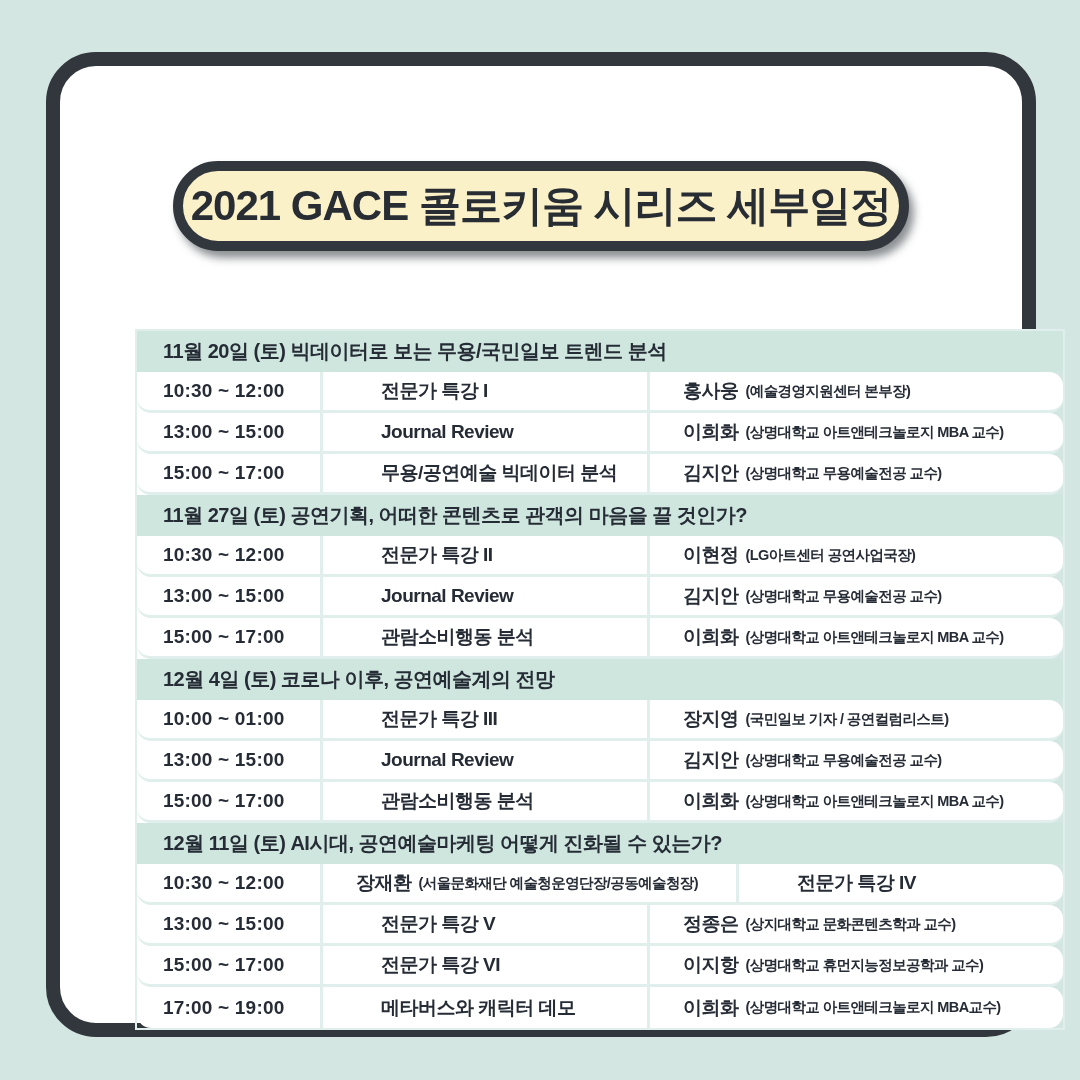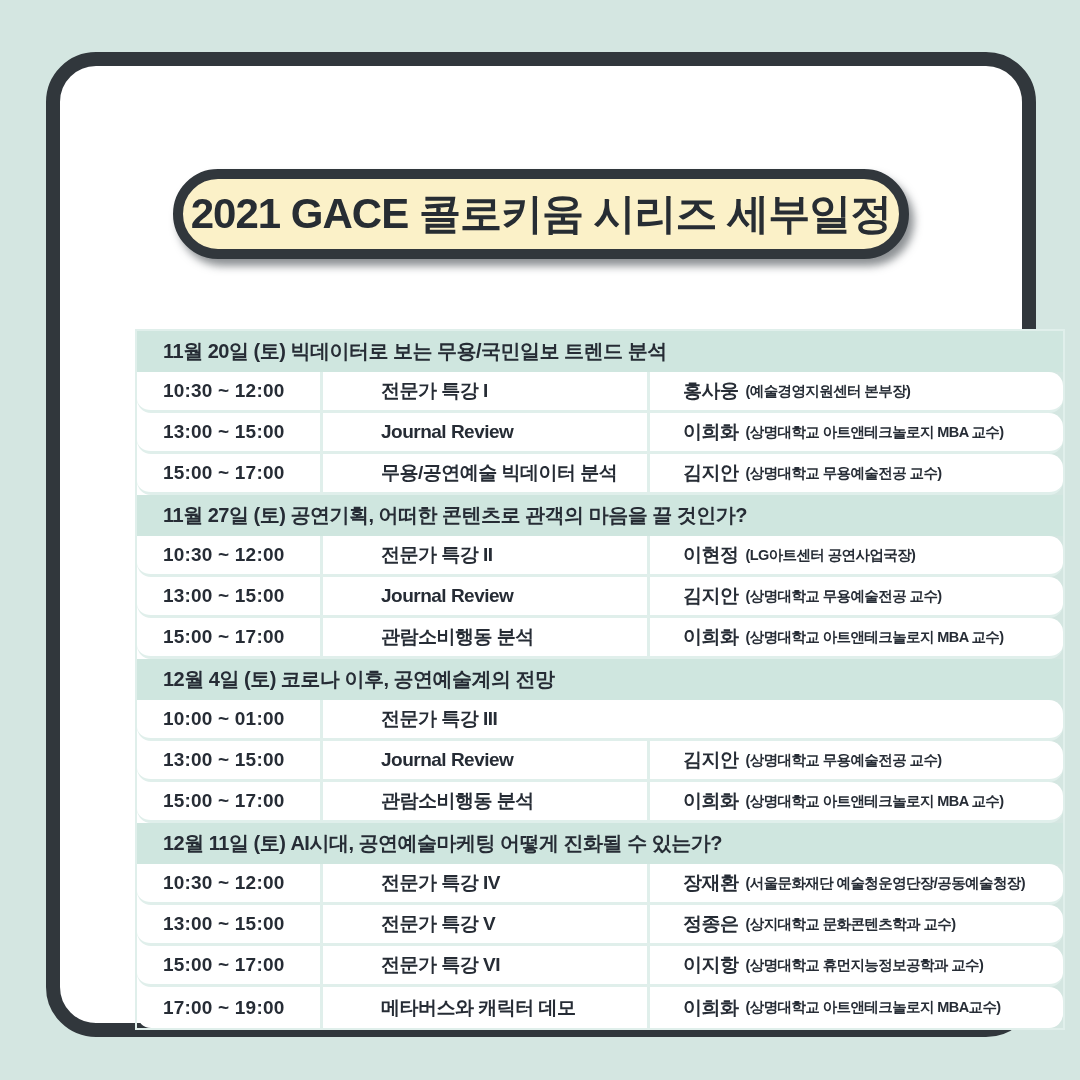--- a/index.html
+++ b/index.html
@@ -23,21 +23,21 @@
   .card{
     position:absolute;
     left:46px; top:52px;
     width:990px; height:985px;
     background:var(--card-bg);
     border:14px solid var(--ink-border);
     border-radius:50px;
   }
   .title-pill{
     position:absolute;
-    left:50%; top:103px;
+    left:50%; top:95px;
     transform:translateX(-50%);
     width:736px; height:90px;
     background:var(--title-bg);
     border:10px solid var(--ink-border);
     border-radius:46px;
     display:flex; align-items:center; justify-content:center;
     box-shadow:5px 7px 9px rgba(45,52,58,0.55);
   }
   .title-pill .title-text{
     font-size:42px;
@@ -168,20 +168,24 @@
           <span class="affil">(상명대학교 아트앤테크놀로지 MBA 교수)</span>
         </div>
       </div>
     </div>
 
     <div class="section">
       <div class="section-header">12월 4일 (토) 코로나 이후, 공연예술계의 전망</div>
       <div class="row">
         <div class="cell time">10:00 ~ 01:00</div>
         <div class="cell session">전문가 특강 III</div>
+        <div class="cell speaker">
+          <span class="name">장지영</span>
+          <span class="affil">(국민일보 기자 / 공연컬럼리스트)</span>
+        </div>
       </div>
       <div class="row">
         <div class="cell time">13:00 ~ 15:00</div>
         <div class="cell session">Journal Review</div>
         <div class="cell speaker">
           <span class="name">김지안</span>
           <span class="affil">(상명대학교 무용예술전공 교수)</span>
         </div>
       </div>
       <div class="row">
@@ -191,25 +195,25 @@
           <span class="name">이희화</span>
           <span class="affil">(상명대학교 아트앤테크놀로지 MBA 교수)</span>
         </div>
       </div>
     </div>
 
     <div class="section">
       <div class="section-header">12월 11일 (토) AI시대, 공연예술마케팅 어떻게 진화될 수 있는가?</div>
       <div class="row">
         <div class="cell time">10:30 ~ 12:00</div>
-        <div class="cell session">전문가 특강 IV</div>
         <div class="cell speaker">
           <span class="name">장재환</span>
           <span class="affil">(서울문화재단 예술청운영단장/공동예술청장)</span>
         </div>
+        <div class="cell session">전문가 특강 IV</div>
       </div>
       <div class="row">
         <div class="cell time">13:00 ~ 15:00</div>
         <div class="cell session">전문가 특강  V</div>
         <div class="cell speaker">
           <span class="name">정종은</span>
           <span class="affil">(상지대학교 문화콘텐츠학과 교수)</span>
         </div>
       </div>
       <div class="row">

